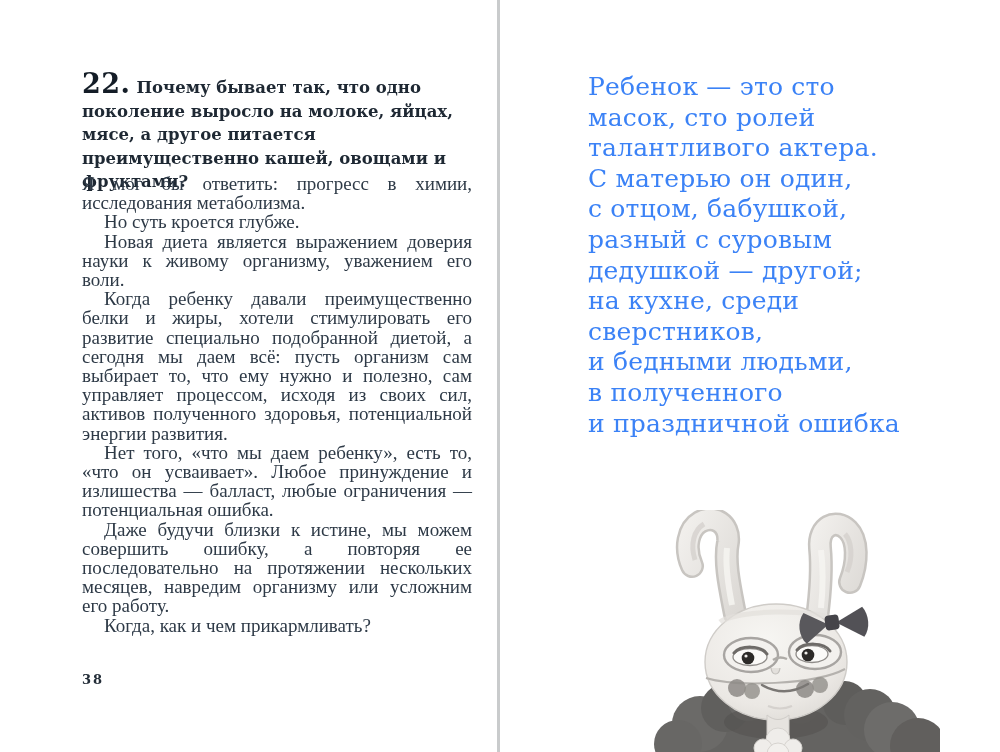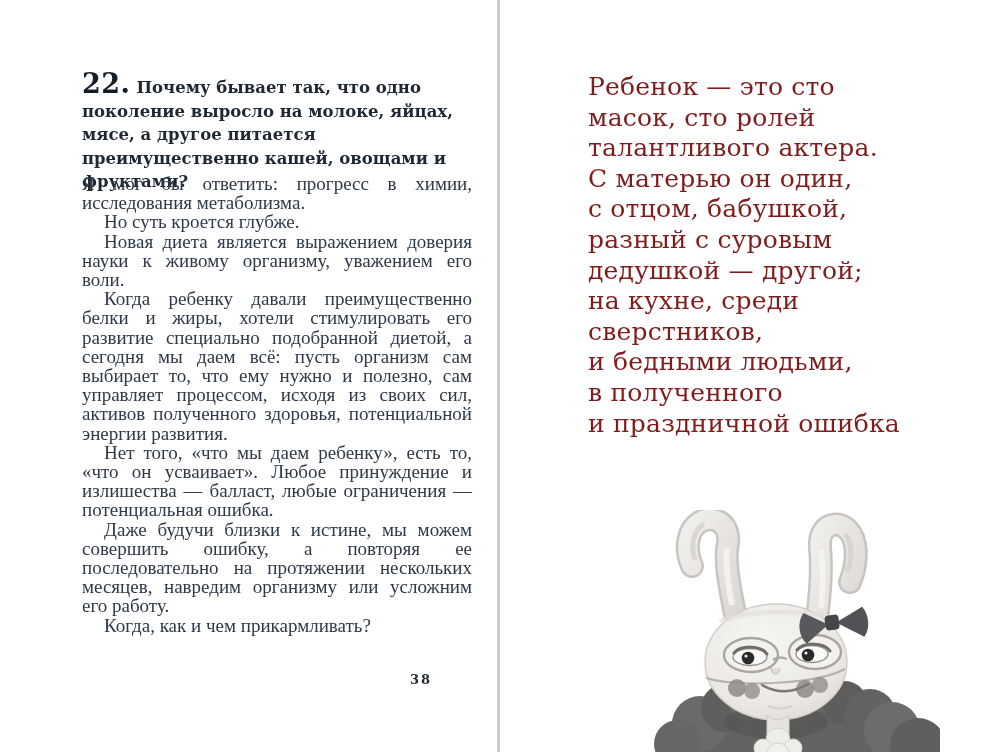--- a/index.html
+++ b/index.html
@@ -36,35 +36,35 @@
   .body-text{
     position:absolute;left:82px;top:174px;width:390px;
     font-size:19px;line-height:19.2px;
     color:#2e3a47;
     text-align:justify;
   }
   .body-text p{margin:0;}
   .body-text p.indent{text-indent:22px;}
   .page-number{
     position:absolute;left:82px;top:672px;width:350px;
-    text-align:right;
+    text-align:left;
     font-family:"DejaVu Serif","Liberation Serif",serif;
     font-weight:bold;
     font-size:13px;color:#232d38;
     letter-spacing:2px;
   }
   
   .page-right{
     position:absolute;left:500px;top:0;width:500px;height:752px;
   }
   .quote{
     position:absolute;left:88px;top:72px;width:400px;
     font-family:"DejaVu Serif","Liberation Serif",serif;
     font-size:25px;line-height:30.6px;
-    color:#7f1d1d;
+    color:#3b82f6;
     letter-spacing:0.2px;
   }
   .quote .q-line{white-space:nowrap;}
   .illustration{
     position:absolute;left:140px;top:510px;width:300px;height:242px;
   }
 </style>
 </head>
 <body>
 

